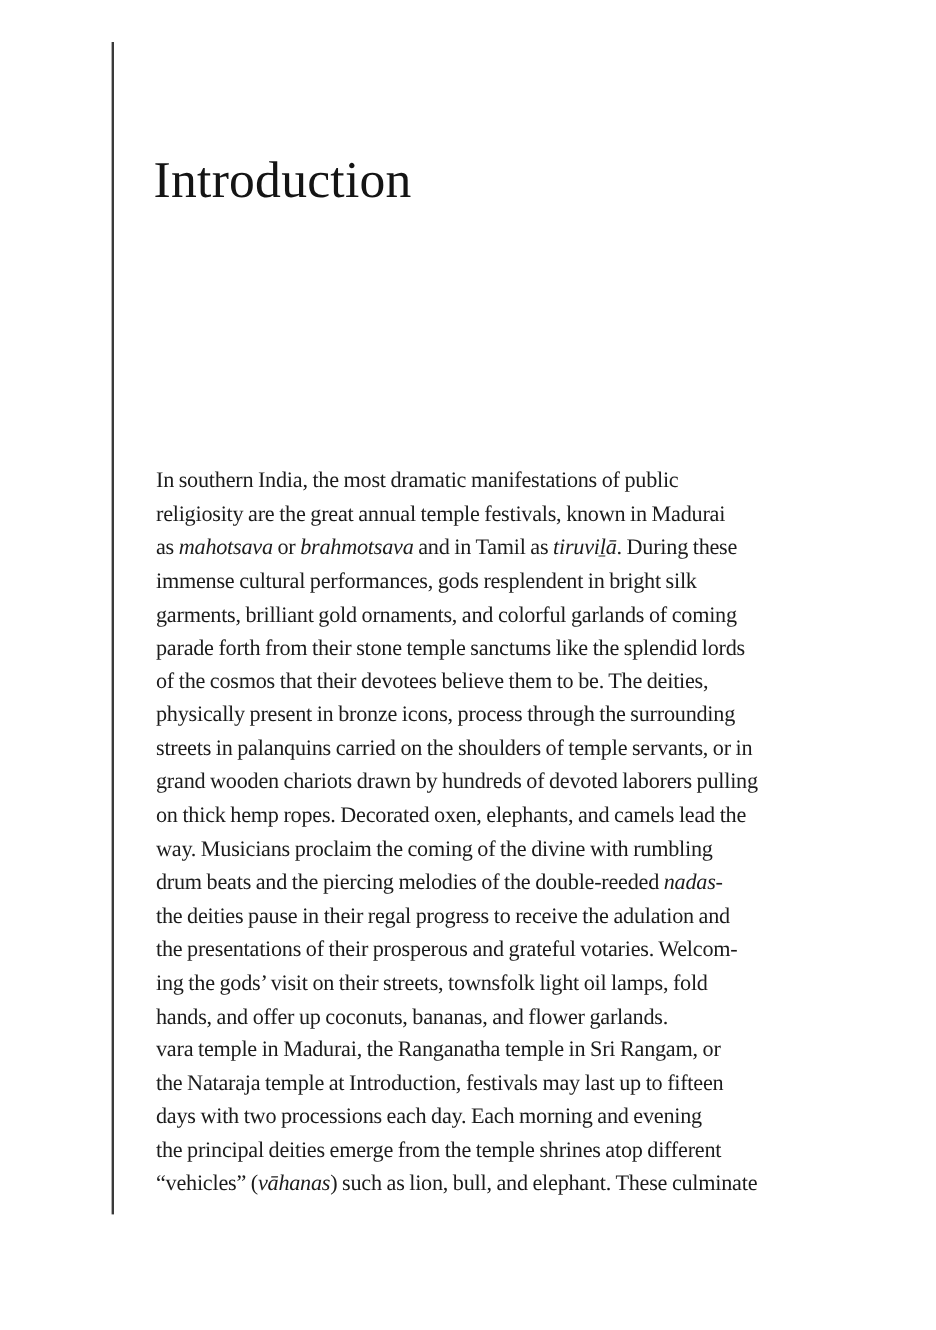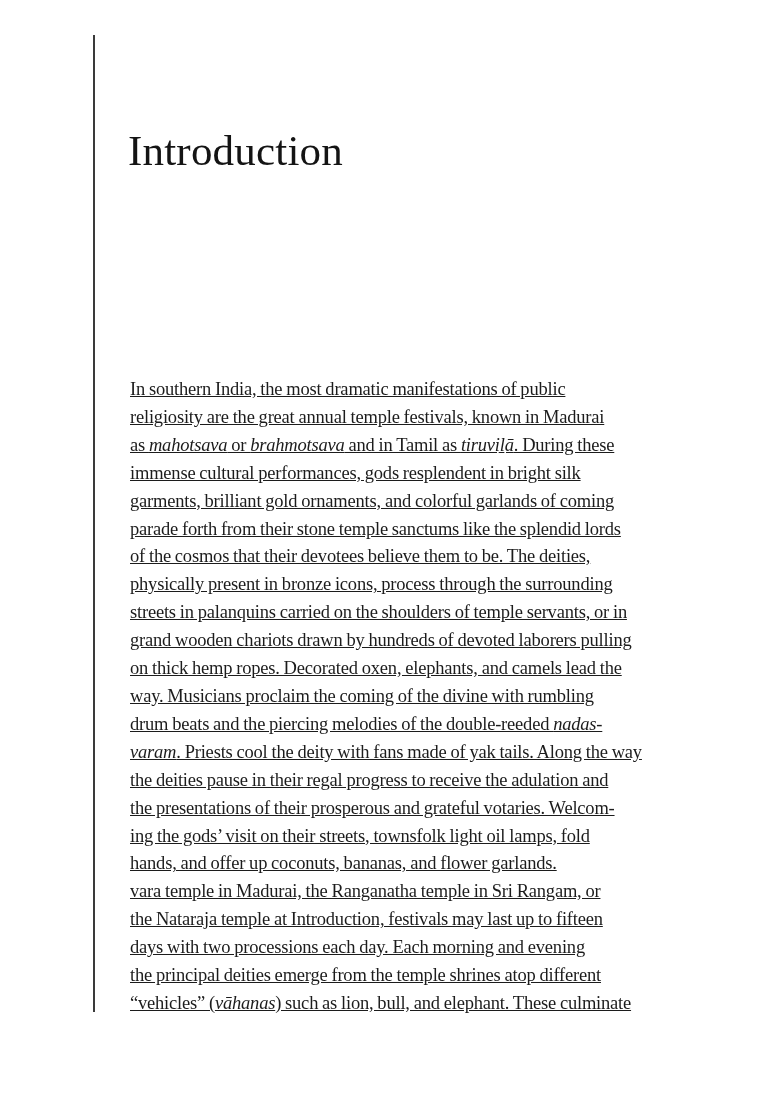--- a/index.html
+++ b/index.html
@@ -31,28 +31,27 @@
     font-size: 43px;
     line-height: 1;
     font-weight: 400;
     letter-spacing: 0.2px;
     color: #141414;
     white-space: nowrap;
   }
   .body-text {
     position: absolute;
     left: 130px;
-    top: 376px;
+    top: 388px;
     width: 556px;
     font-size: 18.5px;
     line-height: 27.9px;
     letter-spacing: -0.2px;
     word-spacing: -0.5px;
     color: #1c1c1c;
-    text-decoration: underline;
   }
   .text-line {
     white-space: nowrap;
   }
   .text-line.indent {
     padding-left: 28px;
   }
   .text-line i {
     font-style: italic;
   }
@@ -70,21 +69,20 @@
       <div class="text-line">immense cultural performances, gods resplendent in bright silk</div>
       <div class="text-line">garments, brilliant gold ornaments, and colorful garlands of coming</div>
       <div class="text-line">parade forth from their stone temple sanctums like the splendid lords</div>
       <div class="text-line">of the cosmos that their devotees believe them to be. The deities,</div>
       <div class="text-line">physically present in bronze icons, process through the surrounding</div>
       <div class="text-line">streets in palanquins carried on the shoulders of temple servants, or in</div>
       <div class="text-line">grand wooden chariots drawn by hundreds of devoted laborers pulling</div>
       <div class="text-line">on thick hemp ropes. Decorated oxen, elephants, and camels lead the</div>
       <div class="text-line">way. Musicians proclaim the coming of the divine with rumbling</div>
       <div class="text-line">drum beats and the piercing melodies of the double-reeded <i>nadas-</i></div>
-      <div class="text-line"><i>varam</i>. Priests cool the deity with fans made of yak tails. Along the way</div>
       <div class="text-line">the deities pause in their regal progress to receive the adulation and</div>
       <div class="text-line">the presentations of their prosperous and grateful votaries. Welcom-</div>
       <div class="text-line">ing the gods’ visit on their streets, townsfolk light oil lamps, fold</div>
       <div class="text-line">hands, and offer up coconuts, bananas, and flower garlands.</div>
       <div class="text-line">vara temple in Madurai, the Ranganatha temple in Sri Rangam, or</div>
       <div class="text-line">the Nataraja temple at Introduction, festivals may last up to fifteen</div>
       <div class="text-line">days with two processions each day. Each morning and evening</div>
       <div class="text-line">the principal deities emerge from the temple shrines atop different</div>
       <div class="text-line">“vehicles” (<i>vāhanas</i>) such as lion, bull, and elephant. These culminate</div>
     </div>

